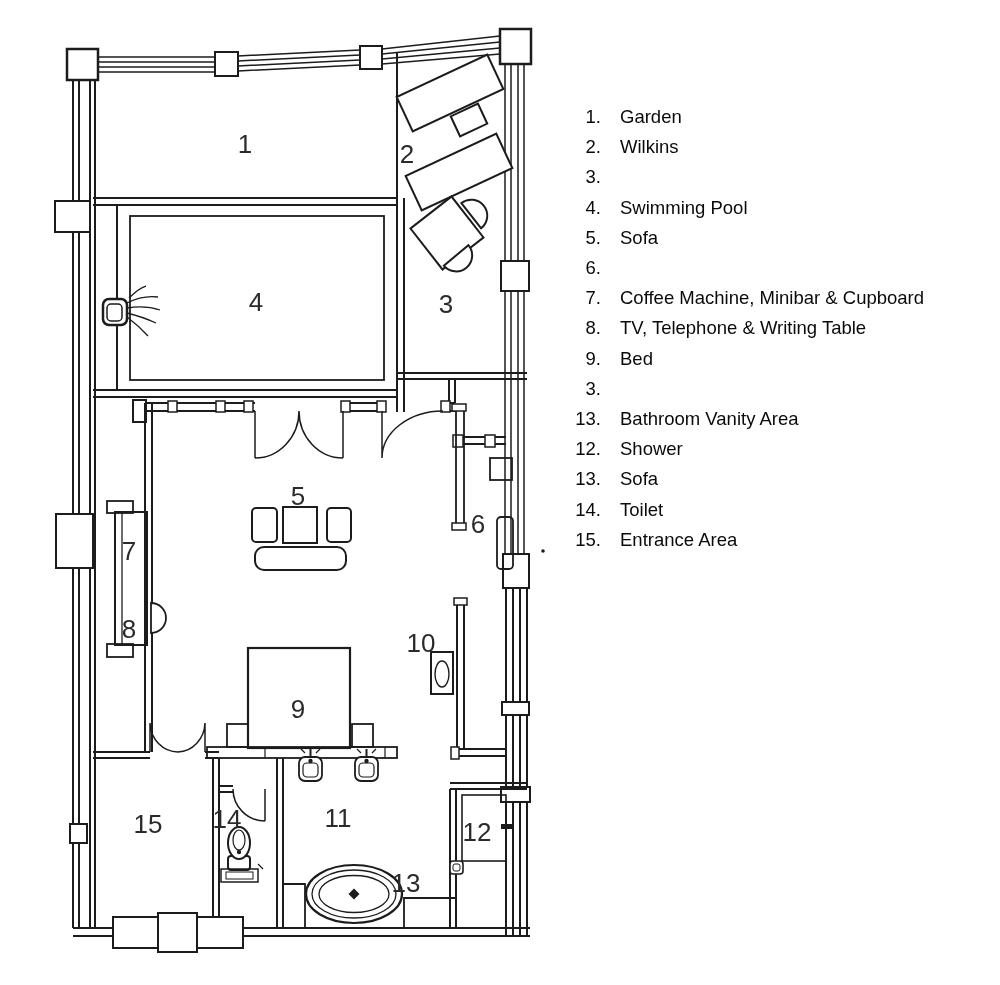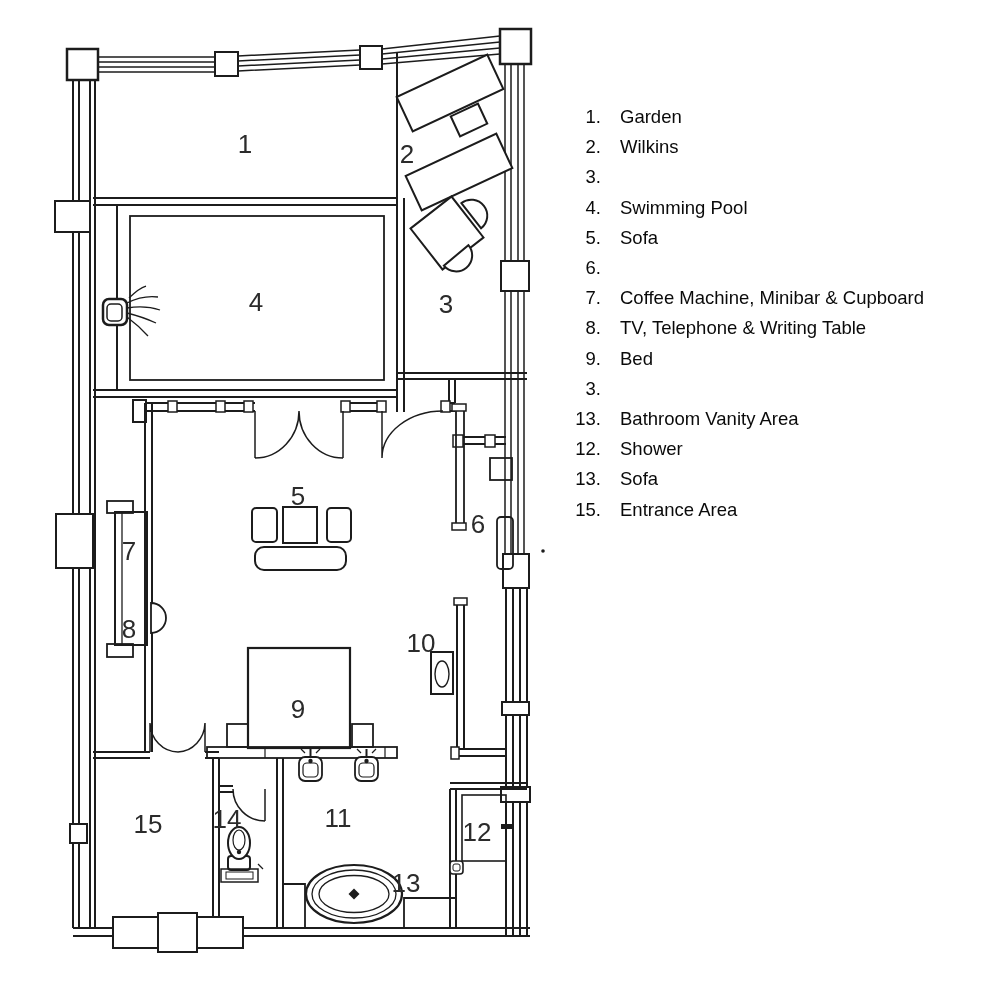--- a/index.html
+++ b/index.html
@@ -265,18 +265,22 @@
       </div>
     <div class="legend-row">
         <span class="num">12.</span>
         <span class="lab">Shower</span>
       </div>
     <div class="legend-row">
         <span class="num">13.</span>
         <span class="lab">Sofa</span>
       </div>
     <div class="legend-row">
+        <span class="num">14.</span>
+        <span class="lab">Toilet</span>
+      </div>
+    <div class="legend-row">
         <span class="num">15.</span>
         <span class="lab">Entrance Area</span>
       </div>
   </div>
 
 </div>
 
 </body></html>

